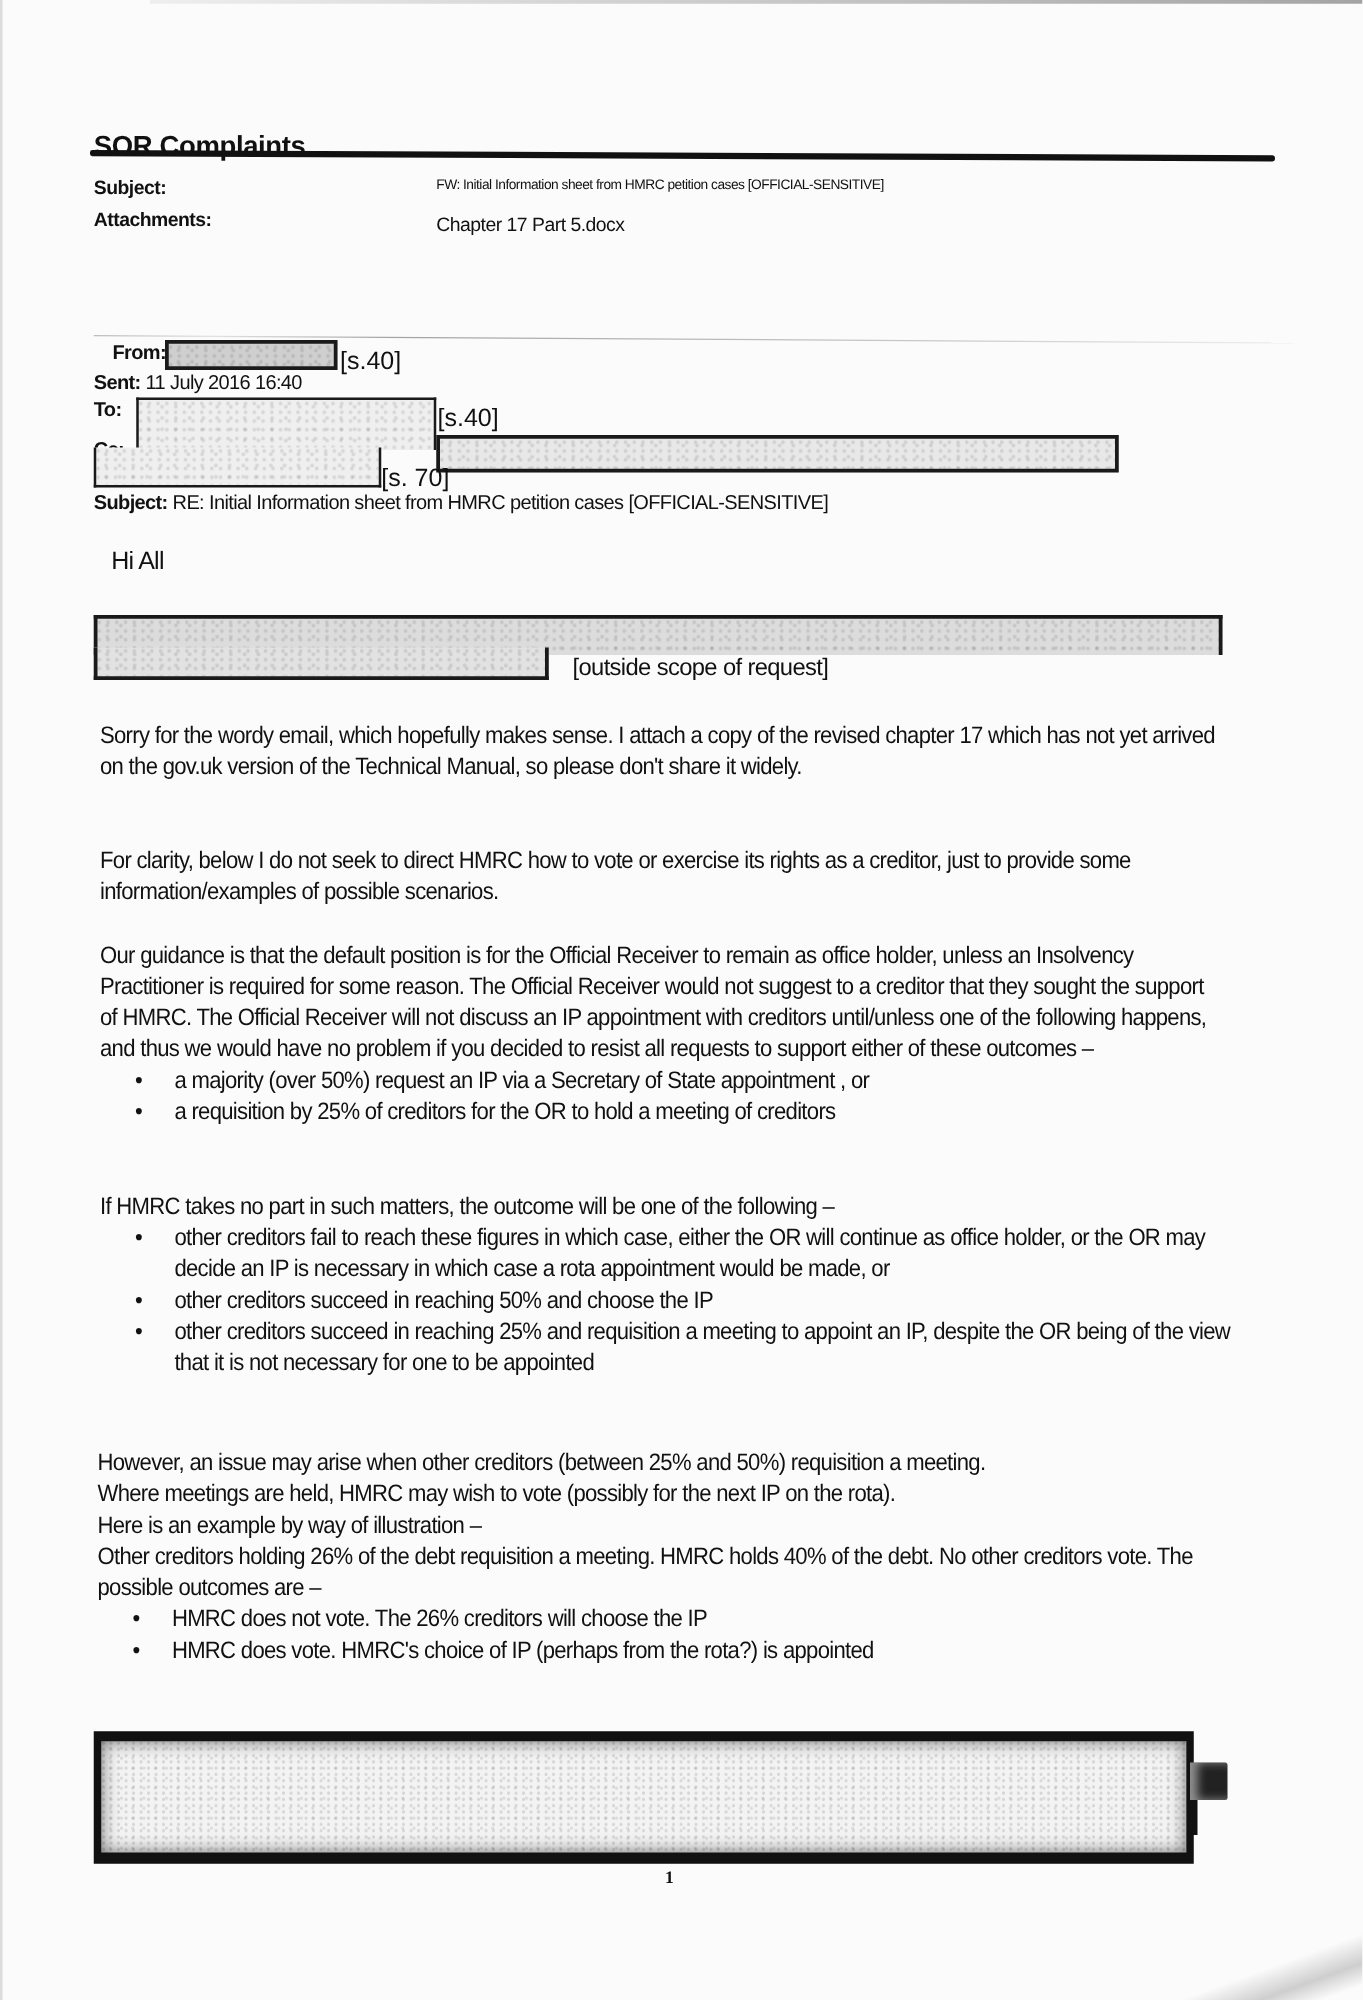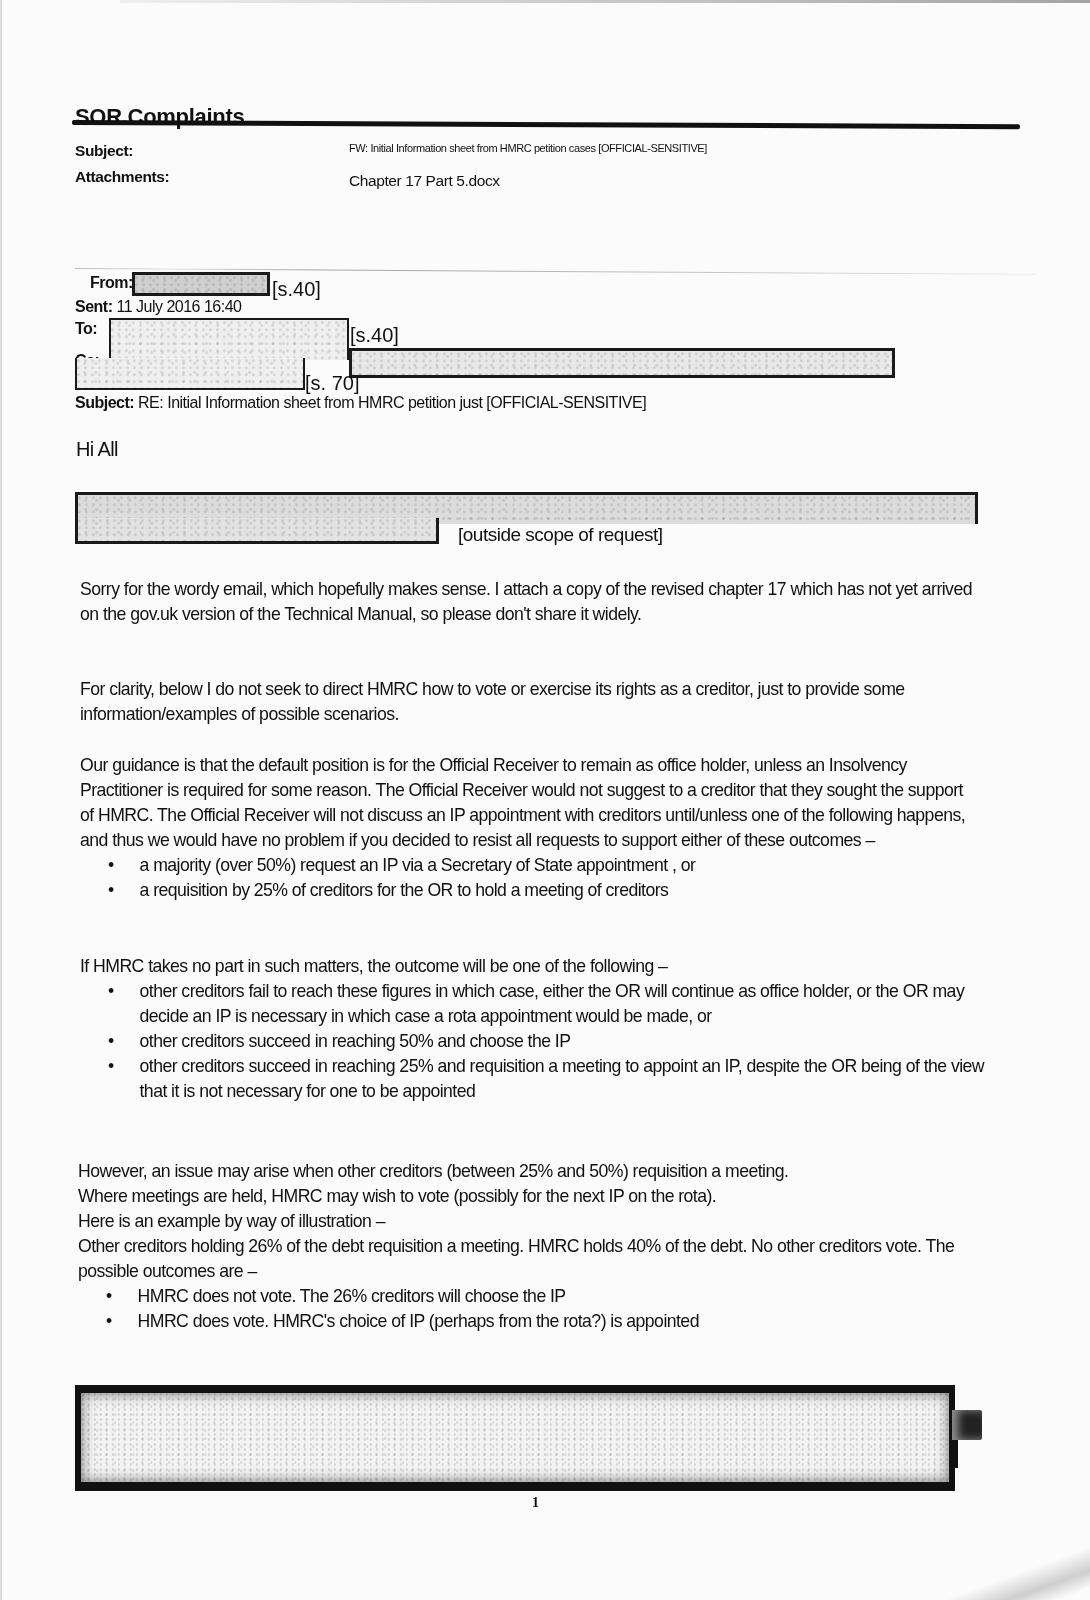--- a/index.html
+++ b/index.html
@@ -65,21 +65,21 @@
     }
 
     
     .body-text {
       position: absolute; left: 80px; width: 920px;
       font-family: "Liberation Sans", sans-serif; font-size: 19px;
       line-height: 25px; letter-spacing: -0.6px;
       transform: scaleX(0.93); transform-origin: left top;
       width: 990px;
     }
-    .greeting { position: absolute; left: 76px; top: 438px; font-family: "Liberation Sans", sans-serif; font-size: 20px; letter-spacing: -0.6px; }
+    .greeting { position: absolute; left: 89px; top: 438px; font-family: "Liberation Sans", sans-serif; font-size: 20px; letter-spacing: -0.6px; }
     .bullets { margin: 0; padding: 0; list-style: none; }
     .bullets li { position: relative; padding-left: 64px; }
     .bullets li::before {
       content: "•"; position: absolute; left: 30px; top: 0;
     }
     p { margin: 0; }
 
     .big-redact {
       position: absolute; left: 75px; top: 1385px; width: 880px; height: 106px;
       background:
@@ -146,21 +146,21 @@
   </div>
 
   <div class="redact light" style="left:109px; top:318px; width:240px; height:42px; border-bottom:none;"></div>
   <span class="exempt-tag" style="left:350px; top:324px;">[s.40]</span>
   <div class="redact" style="left:349px; top:348px; width:546px; height:30px;"></div>
   <div class="redact light" style="left:75px; top:358px; width:230px; height:32px; border-top:none;"></div>
   <span class="exempt-tag" style="left:305px; top:372px;">[s. 70]</span>
 
   <div class="fwd" style="top:394px;">
     <b>Subject: </b>
-    <span>RE: Initial Information sheet from HMRC petition just [OFFICIAL-SENSITIVE]</span>
+    <span>RE: Initial Information sheet from HMRC petition cases [OFFICIAL-SENSITIVE]</span>
   </div>
 
   <div class="greeting">Hi All</div>
 
   <div class="redact" style="left:75px; top:492px; width:903px; height:32px; border-bottom:none; background-color:#dcdcdc;"></div>
   <div class="redact" style="left:75px; top:518px; width:364px; height:26px; border-top:none; background-color:#e2e2e2;"></div>
   <span class="exempt-tag" style="left:458px; top:524px; font-size:19px; letter-spacing:-0.5px;">[outside scope of request]</span>
 
   <div class="body-text" style="top:576px;">
     <p style="width:975px;">Sorry for the wordy email, which hopefully makes sense. I attach a copy of the revised chapter 17 which has not yet arrived on the gov.uk version of the Technical Manual, so please don't share it widely.</p>

